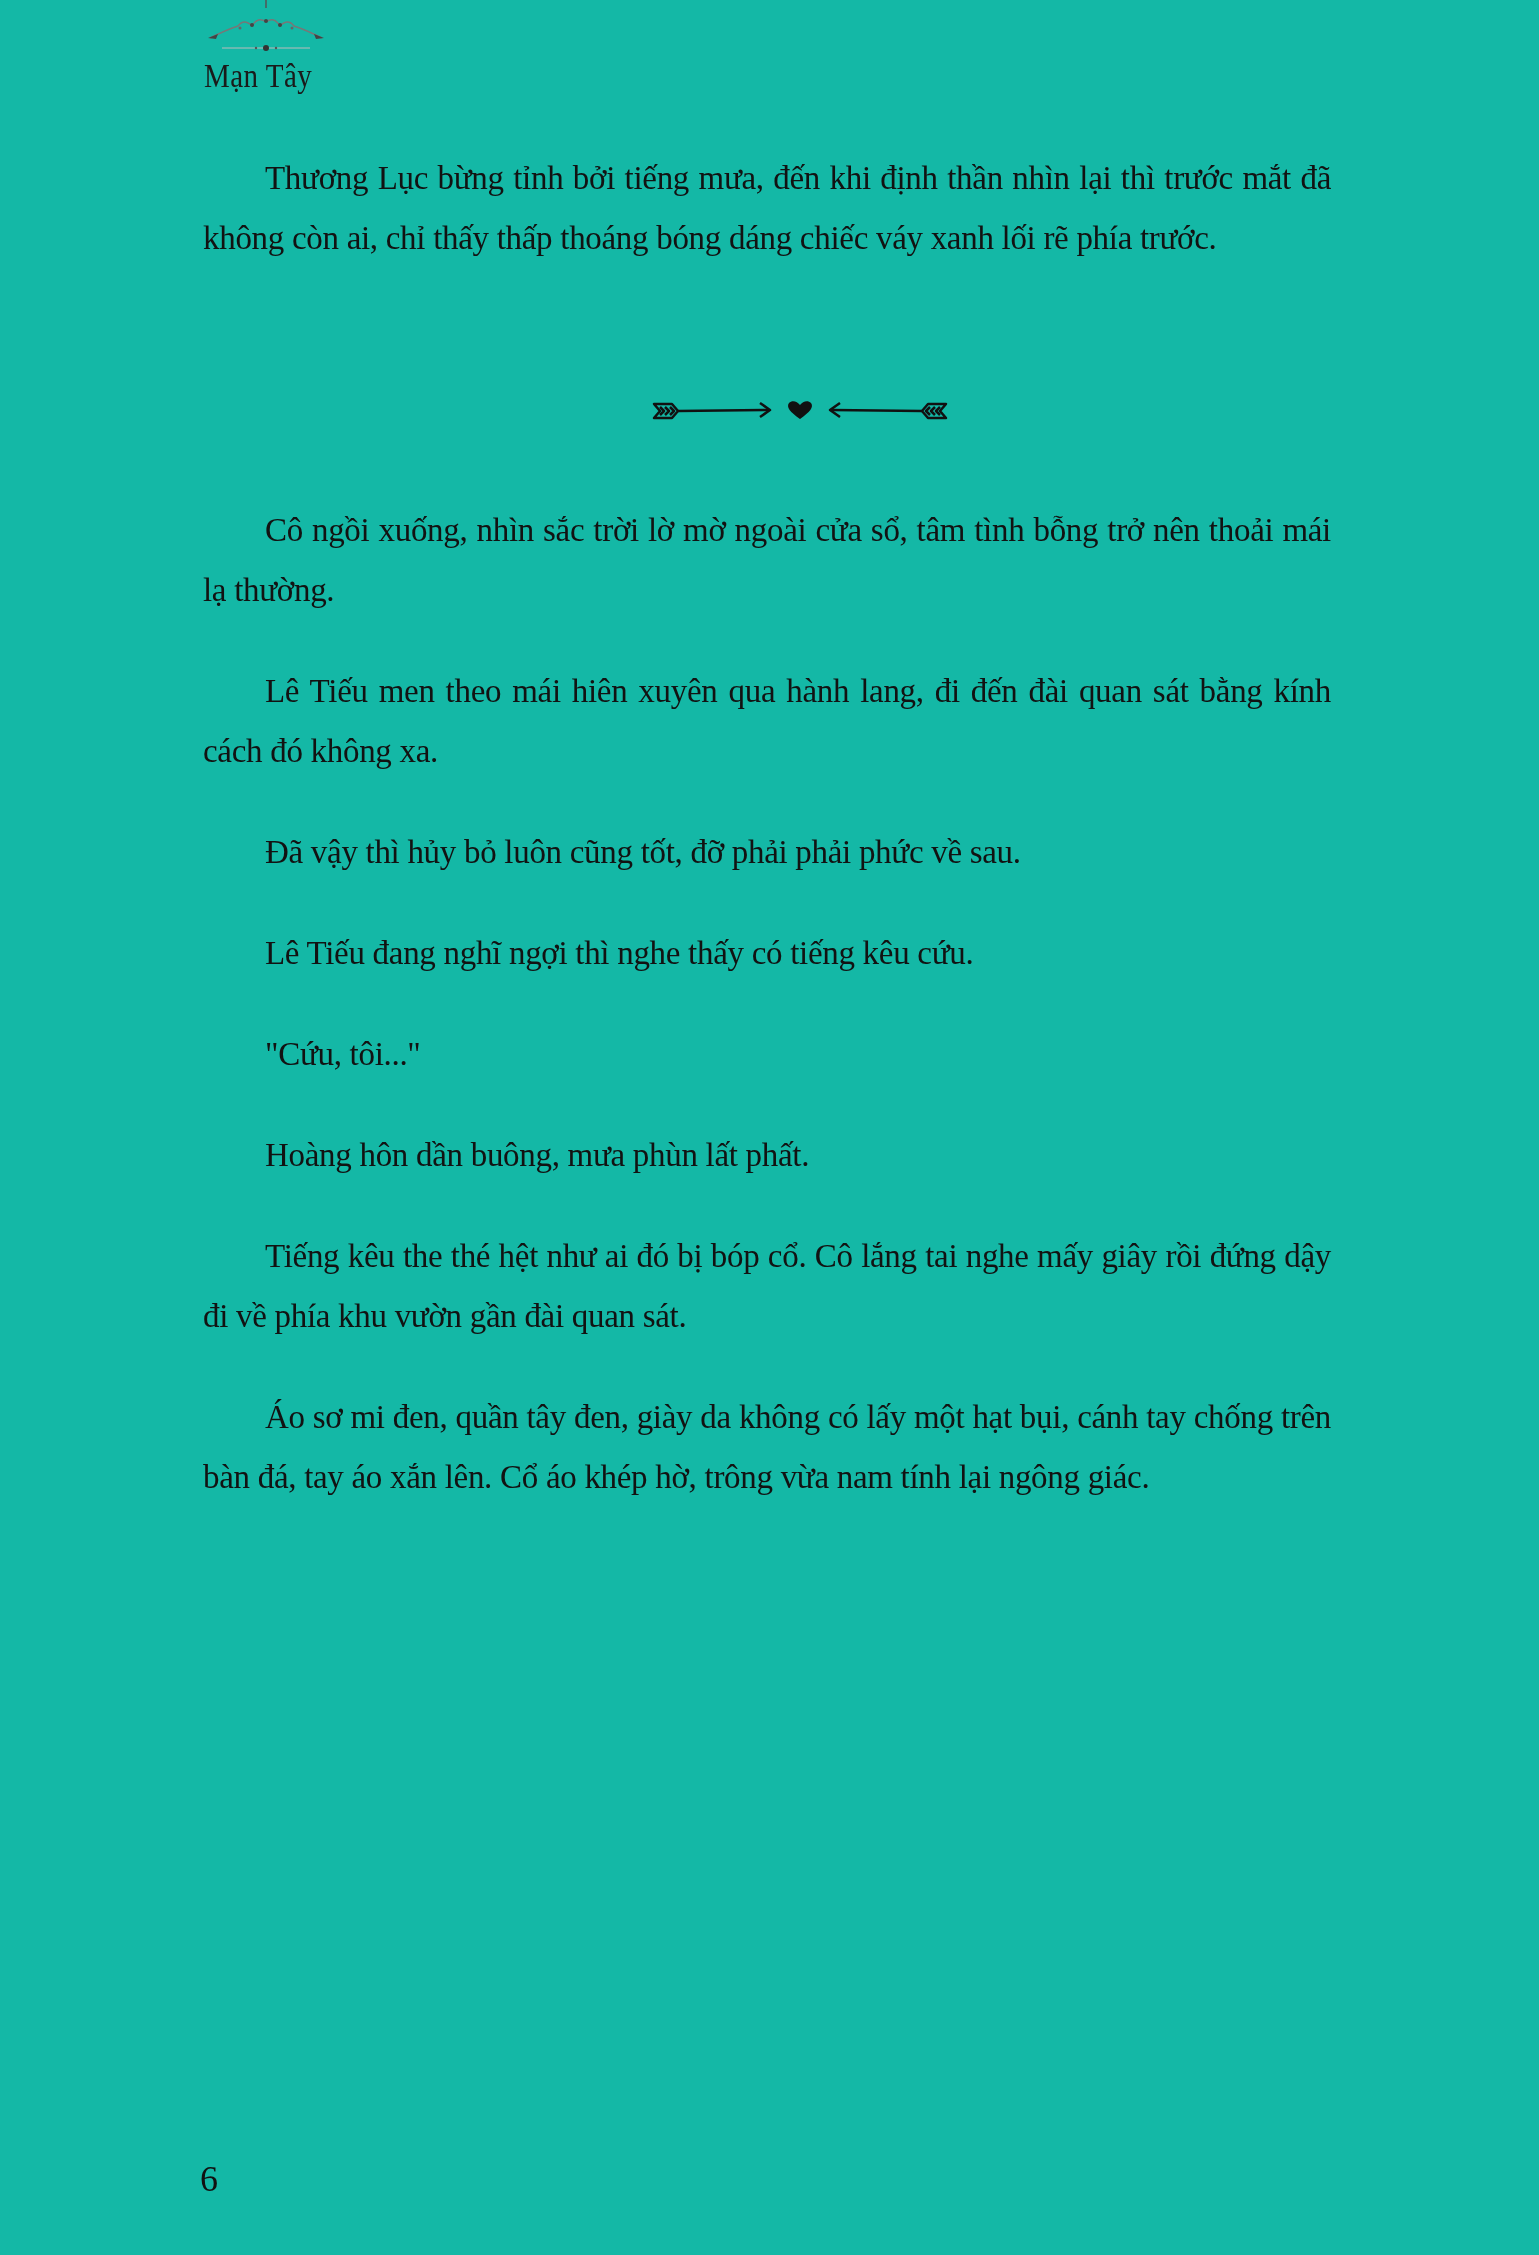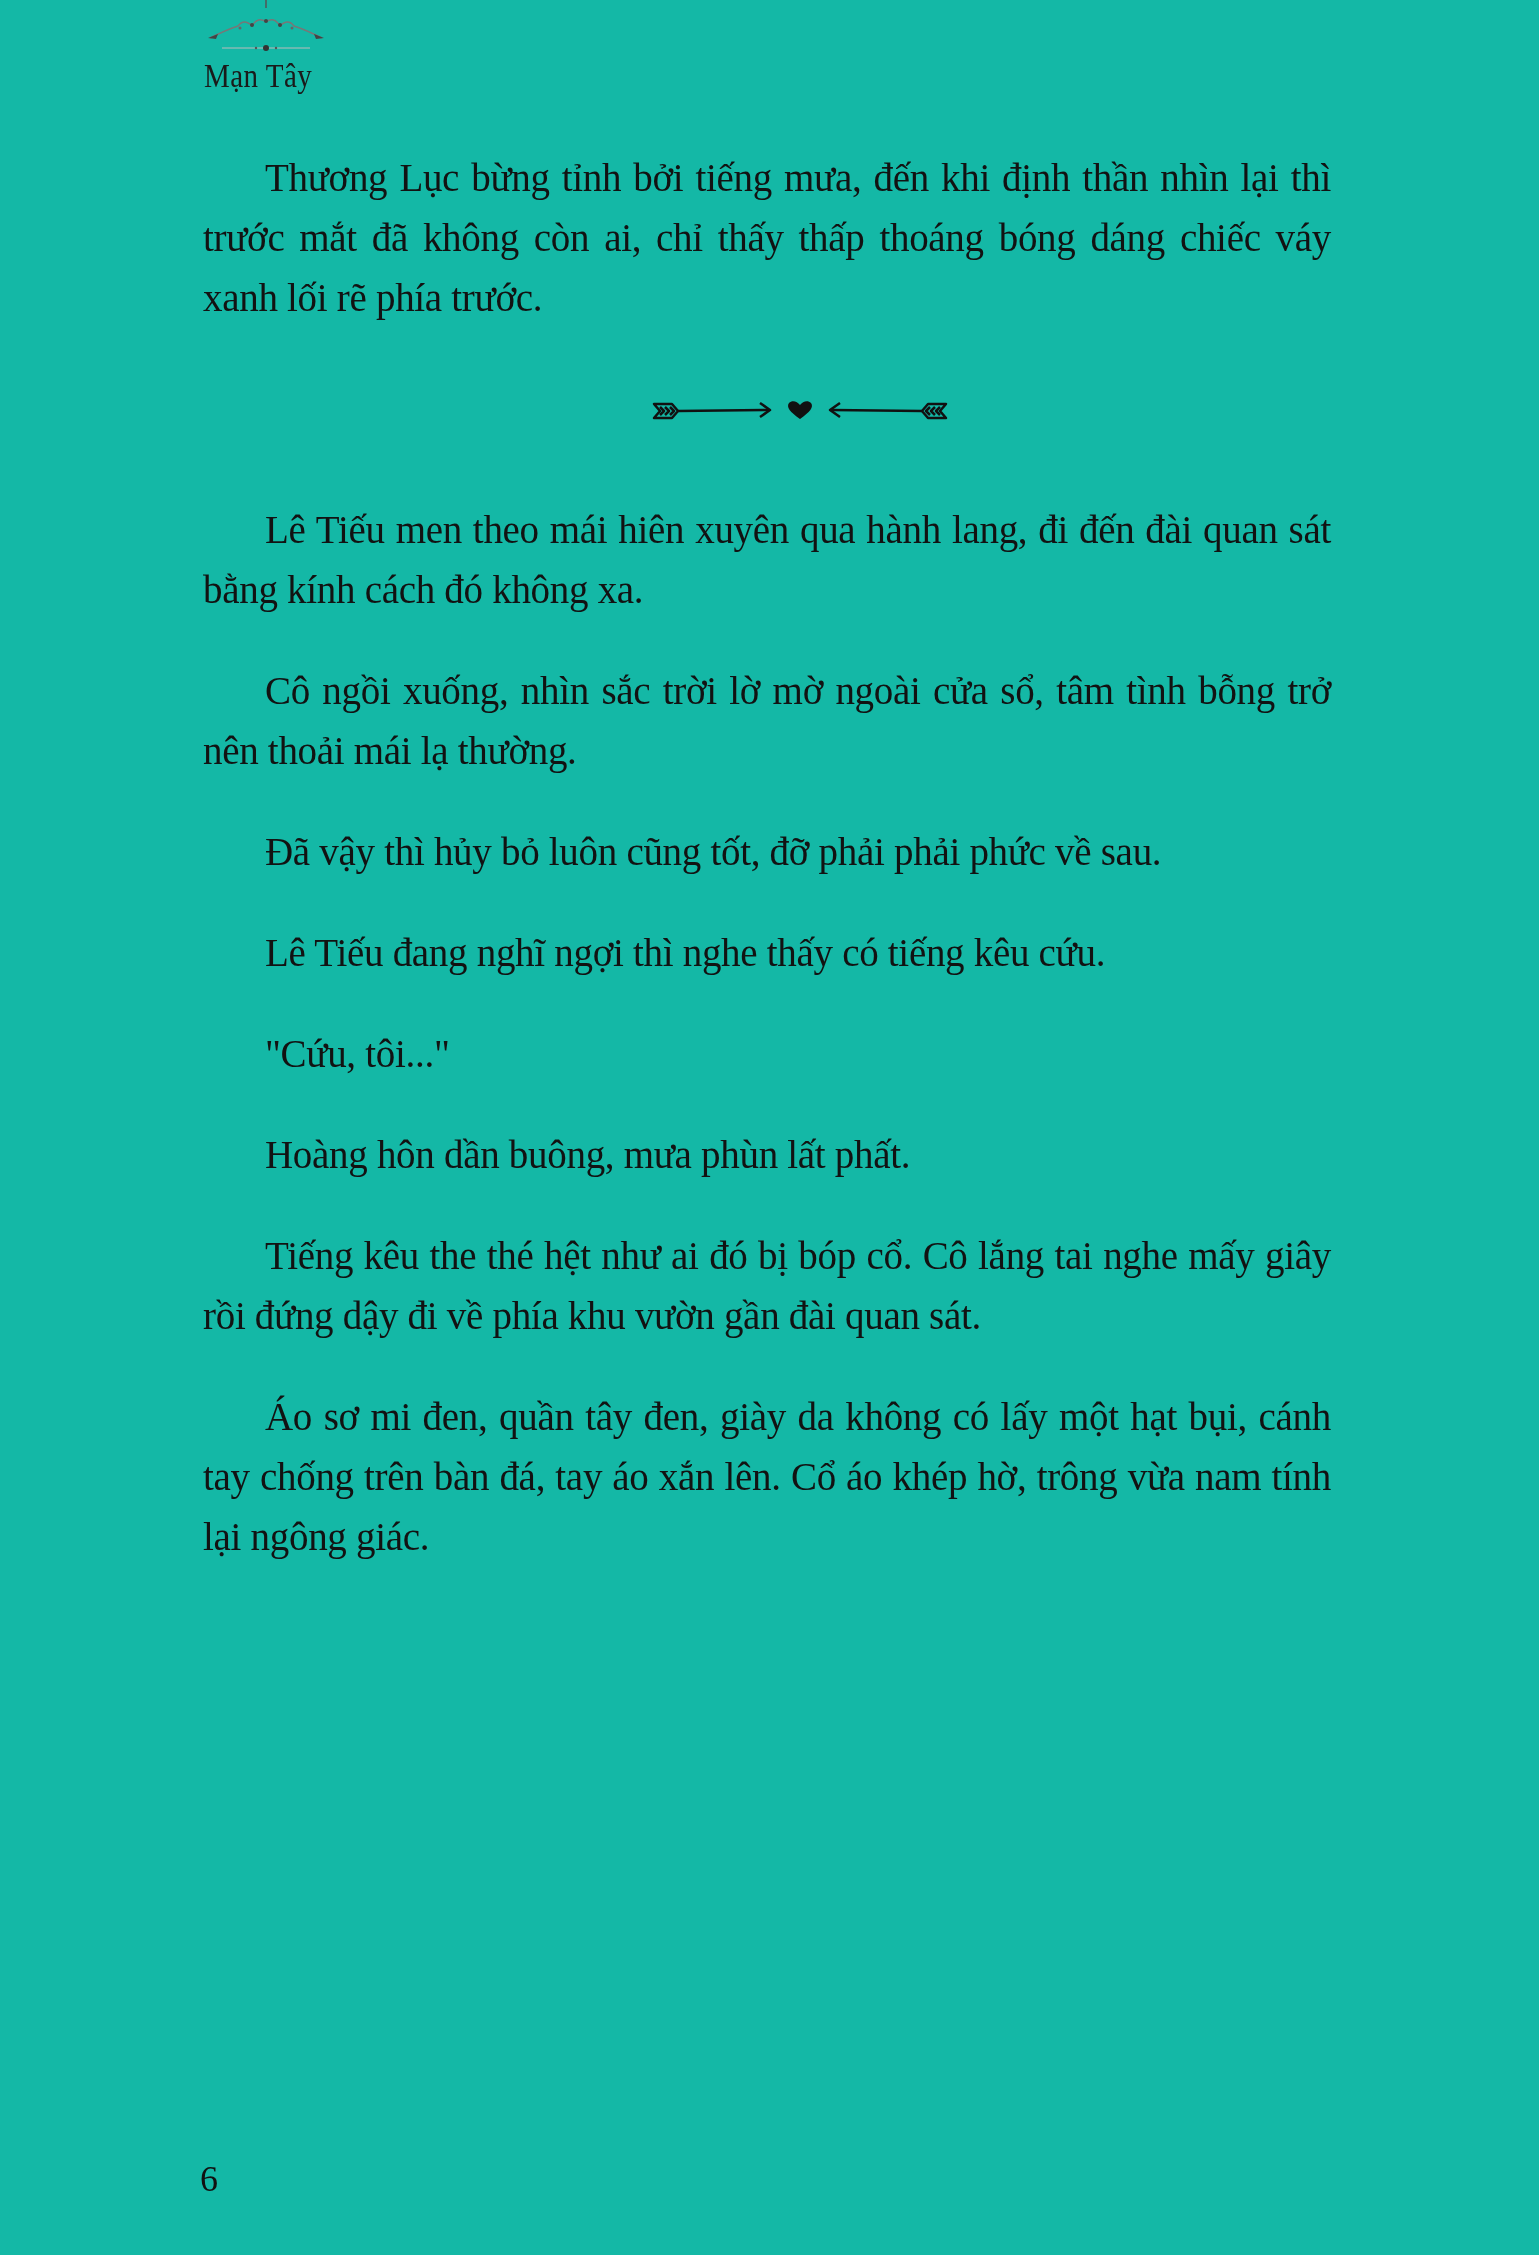--- a/index.html
+++ b/index.html
@@ -39,21 +39,21 @@
     color: #1a1a1a;
     transform: scaleX(0.88);
     transform-origin: left top;
   }
   
   .text-block {
     position: absolute;
     left: 203px;
     width: 1128px;
     font-family: "Liberation Serif", "DejaVu Serif", serif;
-    font-size: 39px;
+    font-size: 33px;
     line-height: 60px;
     color: #121212;
   }
   .para {
     margin: 0;
     text-indent: 62px;
     text-align: justify;
     text-align-last: left;
     letter-spacing: -0.3px;
   }
@@ -126,22 +126,22 @@
       <path d="M190 8 L180 15 L190 22"></path>
       <line x1="182" y1="15" x2="272" y2="16"></line>
       <path d="M296 9 L278 9 L272 16 L278 23 L296 23 L290 16 Z"></path>
       <path d="M290 12 L286 16 L290 20"></path>
       <path d="M285 12 L281 16 L285 20"></path>
       <path d="M280 12 L276 16 L280 20"></path>
     </g>
   </svg>
 
   <div class="text-block text-block-2">
+    <p class="para">Cô ngồi xuống, nhìn sắc trời lờ mờ ngoài cửa sổ, tâm tình bỗng trở nên thoải mái lạ thường.</p>
     <p class="para">Lê Tiếu men theo mái hiên xuyên qua hành lang, đi đến đài quan sát bằng kính cách đó không xa.</p>
-    <p class="para">Cô ngồi xuống, nhìn sắc trời lờ mờ ngoài cửa sổ, tâm tình bỗng trở nên thoải mái lạ thường.</p>
     <p class="para">Đã vậy thì hủy bỏ luôn cũng tốt, đỡ phải phải phức về sau.</p>
     <p class="para">Lê Tiếu đang nghĩ ngợi thì nghe thấy có tiếng kêu cứu.</p>
     <p class="para">"Cứu, tôi..."</p>
     <p class="para">Hoàng hôn dần buông, mưa phùn lất phất.</p>
     <p class="para">Tiếng kêu the thé hệt như ai đó bị bóp cổ. Cô lắng tai nghe mấy giây rồi đứng dậy đi về phía khu vườn gần đài quan sát.</p>
     <p class="para">Áo sơ mi đen, quần tây đen, giày da không có lấy một hạt bụi, cánh tay chống trên bàn đá, tay áo xắn lên. Cổ áo khép hờ, trông vừa nam tính lại ngông giác.</p>
   </div>
 
   <div class="page-number">6</div>
 </div>

